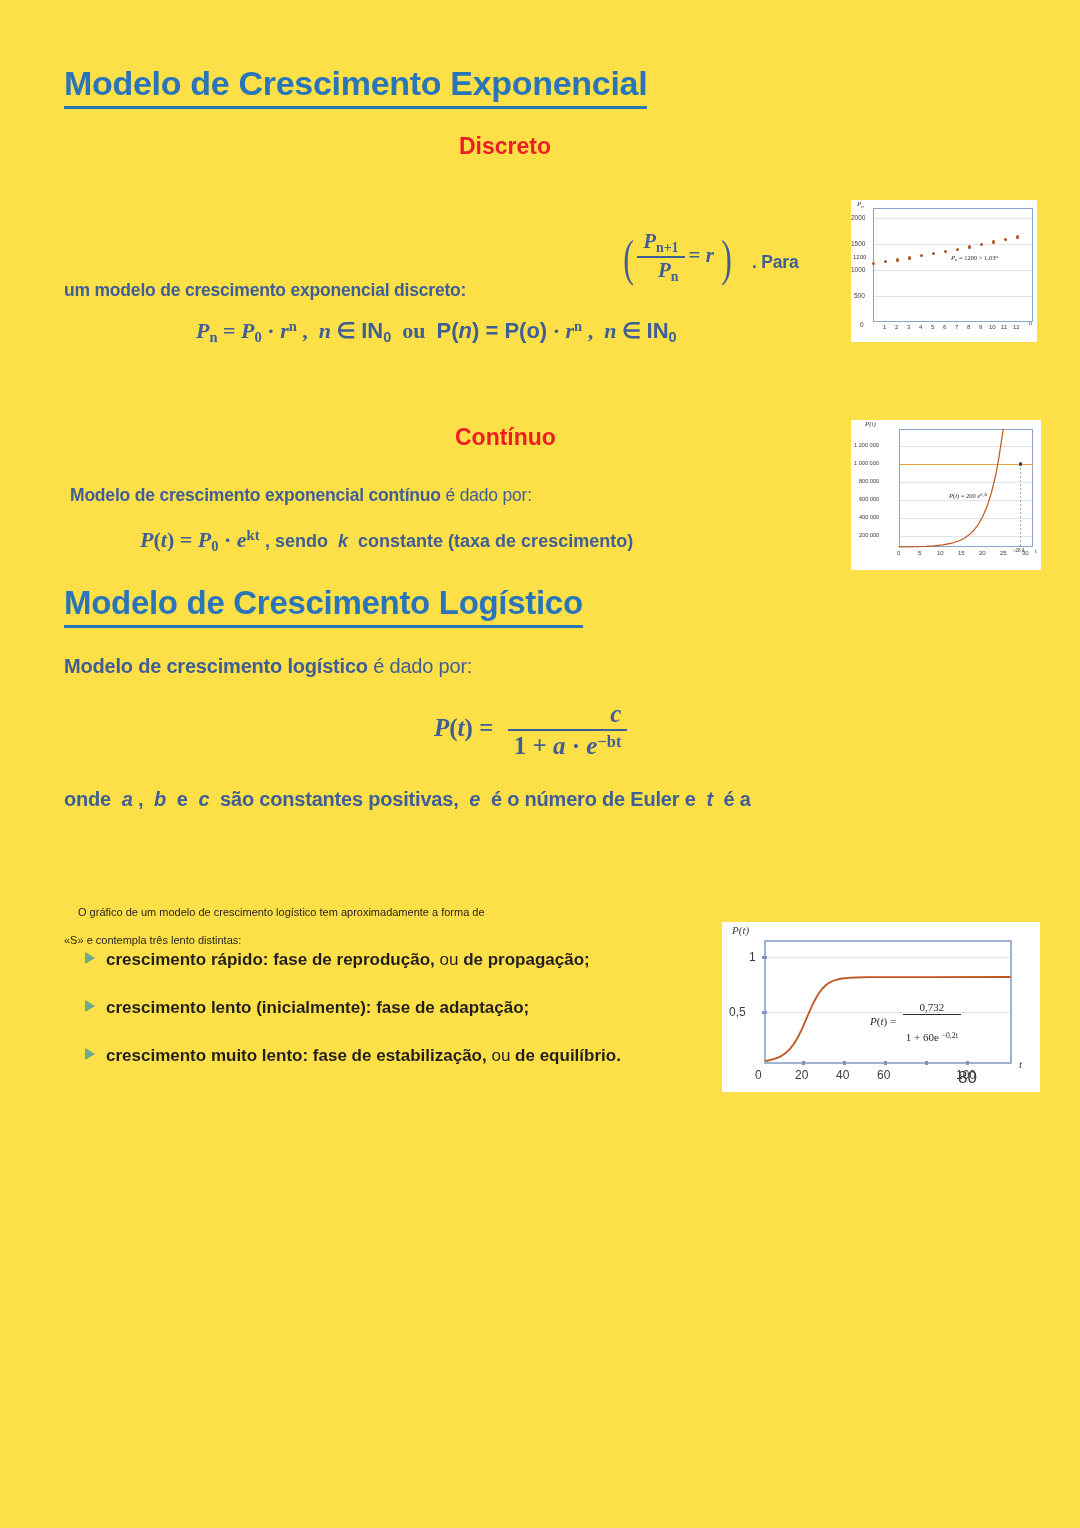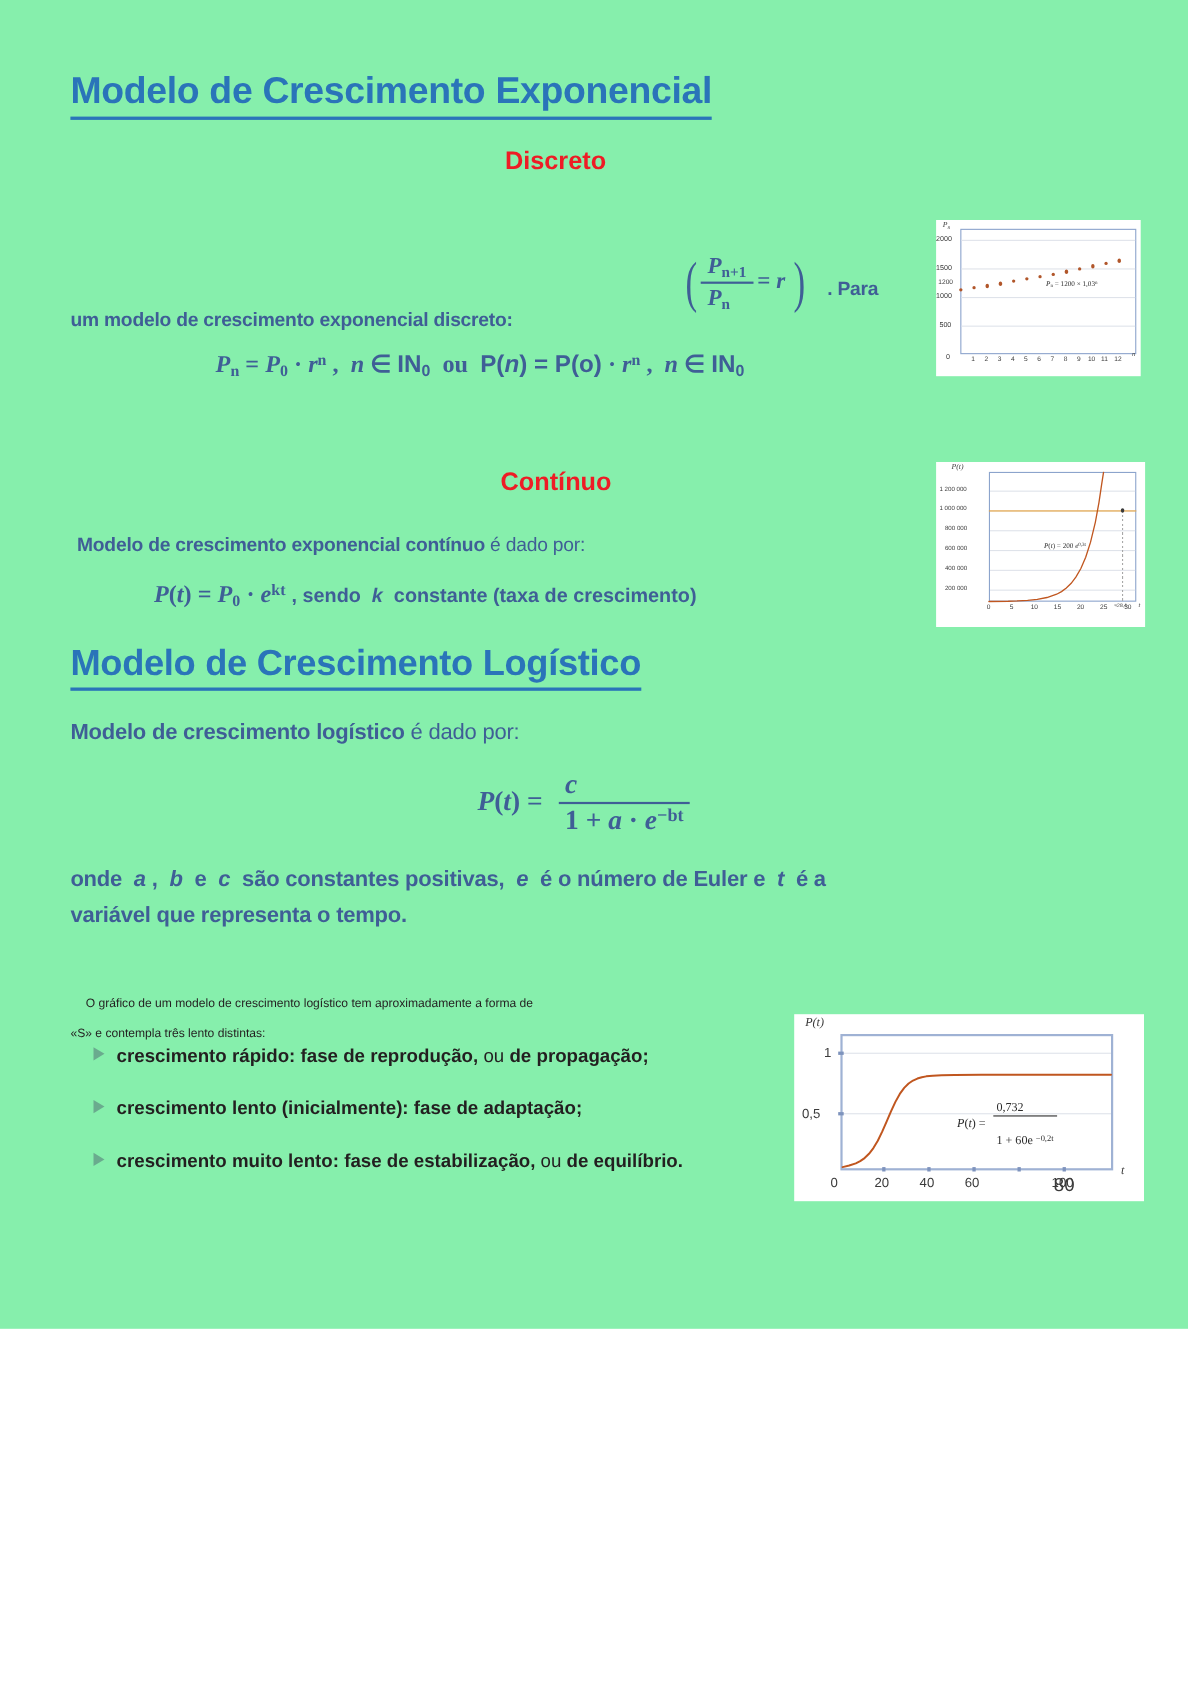--- a/index.html
+++ b/index.html
@@ -11,22 +11,22 @@
   body {
     width: 1080px;
     height: 1528px;
     position: relative;
     font-family: "Liberation Sans", sans-serif;
     overflow: hidden;
   }
   .page {
     position: relative;
     width: 1080px;
-    height: 1208px;
-    background: #86efac;
+    height: 1528px;
+    background: #fde047;
   }
 
   
   .h1 {
     position: absolute;
     font-family: "Liberation Sans", sans-serif;
     font-weight: bold;
     font-size: 34px;
     color: #2a74b9;
     letter-spacing: -0.3px;
@@ -85,21 +85,21 @@
     vertical-align: 0.45em;
   }
   .sans {
     font-family: "Liberation Sans", sans-serif;
   }
 
   
   .frac {
     display: inline-block;
     vertical-align: middle;
-    text-align: left;
+    text-align: right;
     line-height: 1.12;
   }
   .frac .num {
     display: block;
     padding: 0 6px 1px 6px;
     border-bottom: 2px solid #3f5e96;
   }
   .frac .den {
     display: block;
     padding: 1px 6px 0 6px;
@@ -199,20 +199,21 @@
     position: absolute;
     font-family: "Liberation Serif", serif;
     color: #2b2b2b;
     white-space: nowrap;
   }
   .formula-annot i { font-style: italic; }
   .formula-annot sub { font-size: .7em; vertical-align: -.25em; }
   .formula-annot sup { font-size: .7em; vertical-align: .4em; }
   .fracs {
     display: inline-block;
+    text-align: center;
     vertical-align: middle;
     line-height: 1.15;
   }
   .fracs .num {
     display: block;
     border-bottom: 1px solid #2b2b2b;
     padding: 0 3px;
   }
   .fracs .den {
     display: block;
@@ -368,21 +369,20 @@
     <span><i>P</i>(<i>t</i>) =</span>
     <span class="frac" style="margin-left:8px;">
       <span class="num"><i>c</i></span>
       <span class="den">1 + <i>a</i> · <i>e</i><sup>−bt</sup></span>
     </span>
   </div>
 
   <div class="btext lg" style="left:64px; top:783px; width:980px;">
     onde&nbsp; <i>a</i> ,&nbsp; <i>b</i>&nbsp; e&nbsp; <i>c</i>&nbsp; são constantes positivas,&nbsp; <i>e</i>&nbsp; é o número de Euler e&nbsp; <i>t</i>&nbsp; é a
   </div>
-  <div class="btext lg" style="left:64px; top:816px; width:980px;">variável que representa o tempo.</div>
 
   <div class="ptext" style="left:78px; top:898px; width:740px;">O gráfico de um modelo de crescimento logístico tem aproximadamente a forma de</div>
   <div class="ptext" style="left:64px; top:926px; width:740px;">«S» e contempla três lento distintas:</div>
 
   <div class="bullets">
     <div class="bullet-row">
       <span class="tri"></span>
       <span><span class="b">crescimento rápido: fase de reprodução,</span><span class="n"> ou </span><span class="b">de propagação;</span></span>
     </div>
     <div class="bullet-row">

